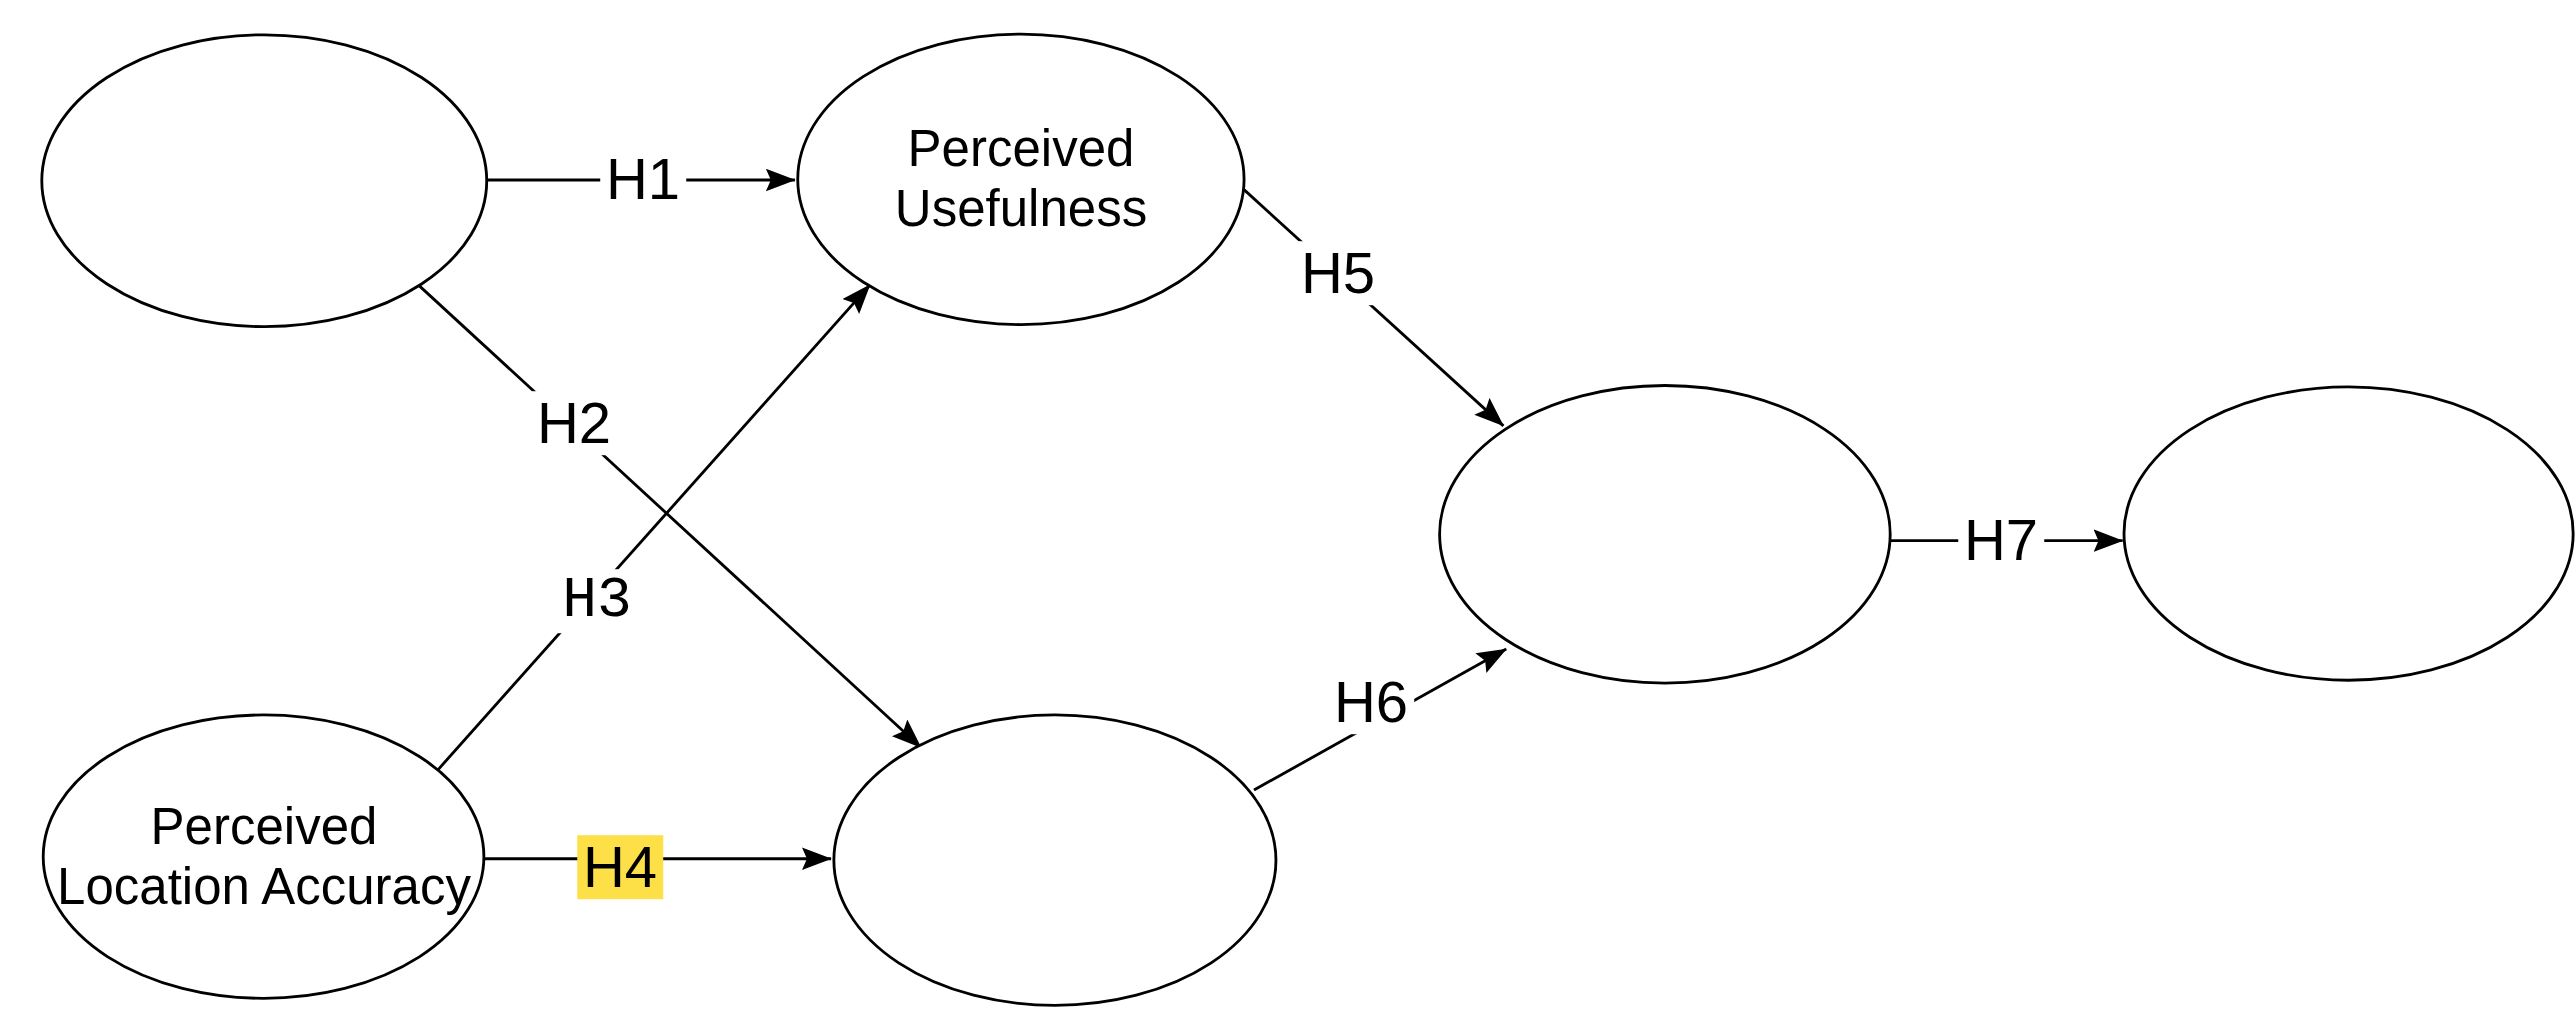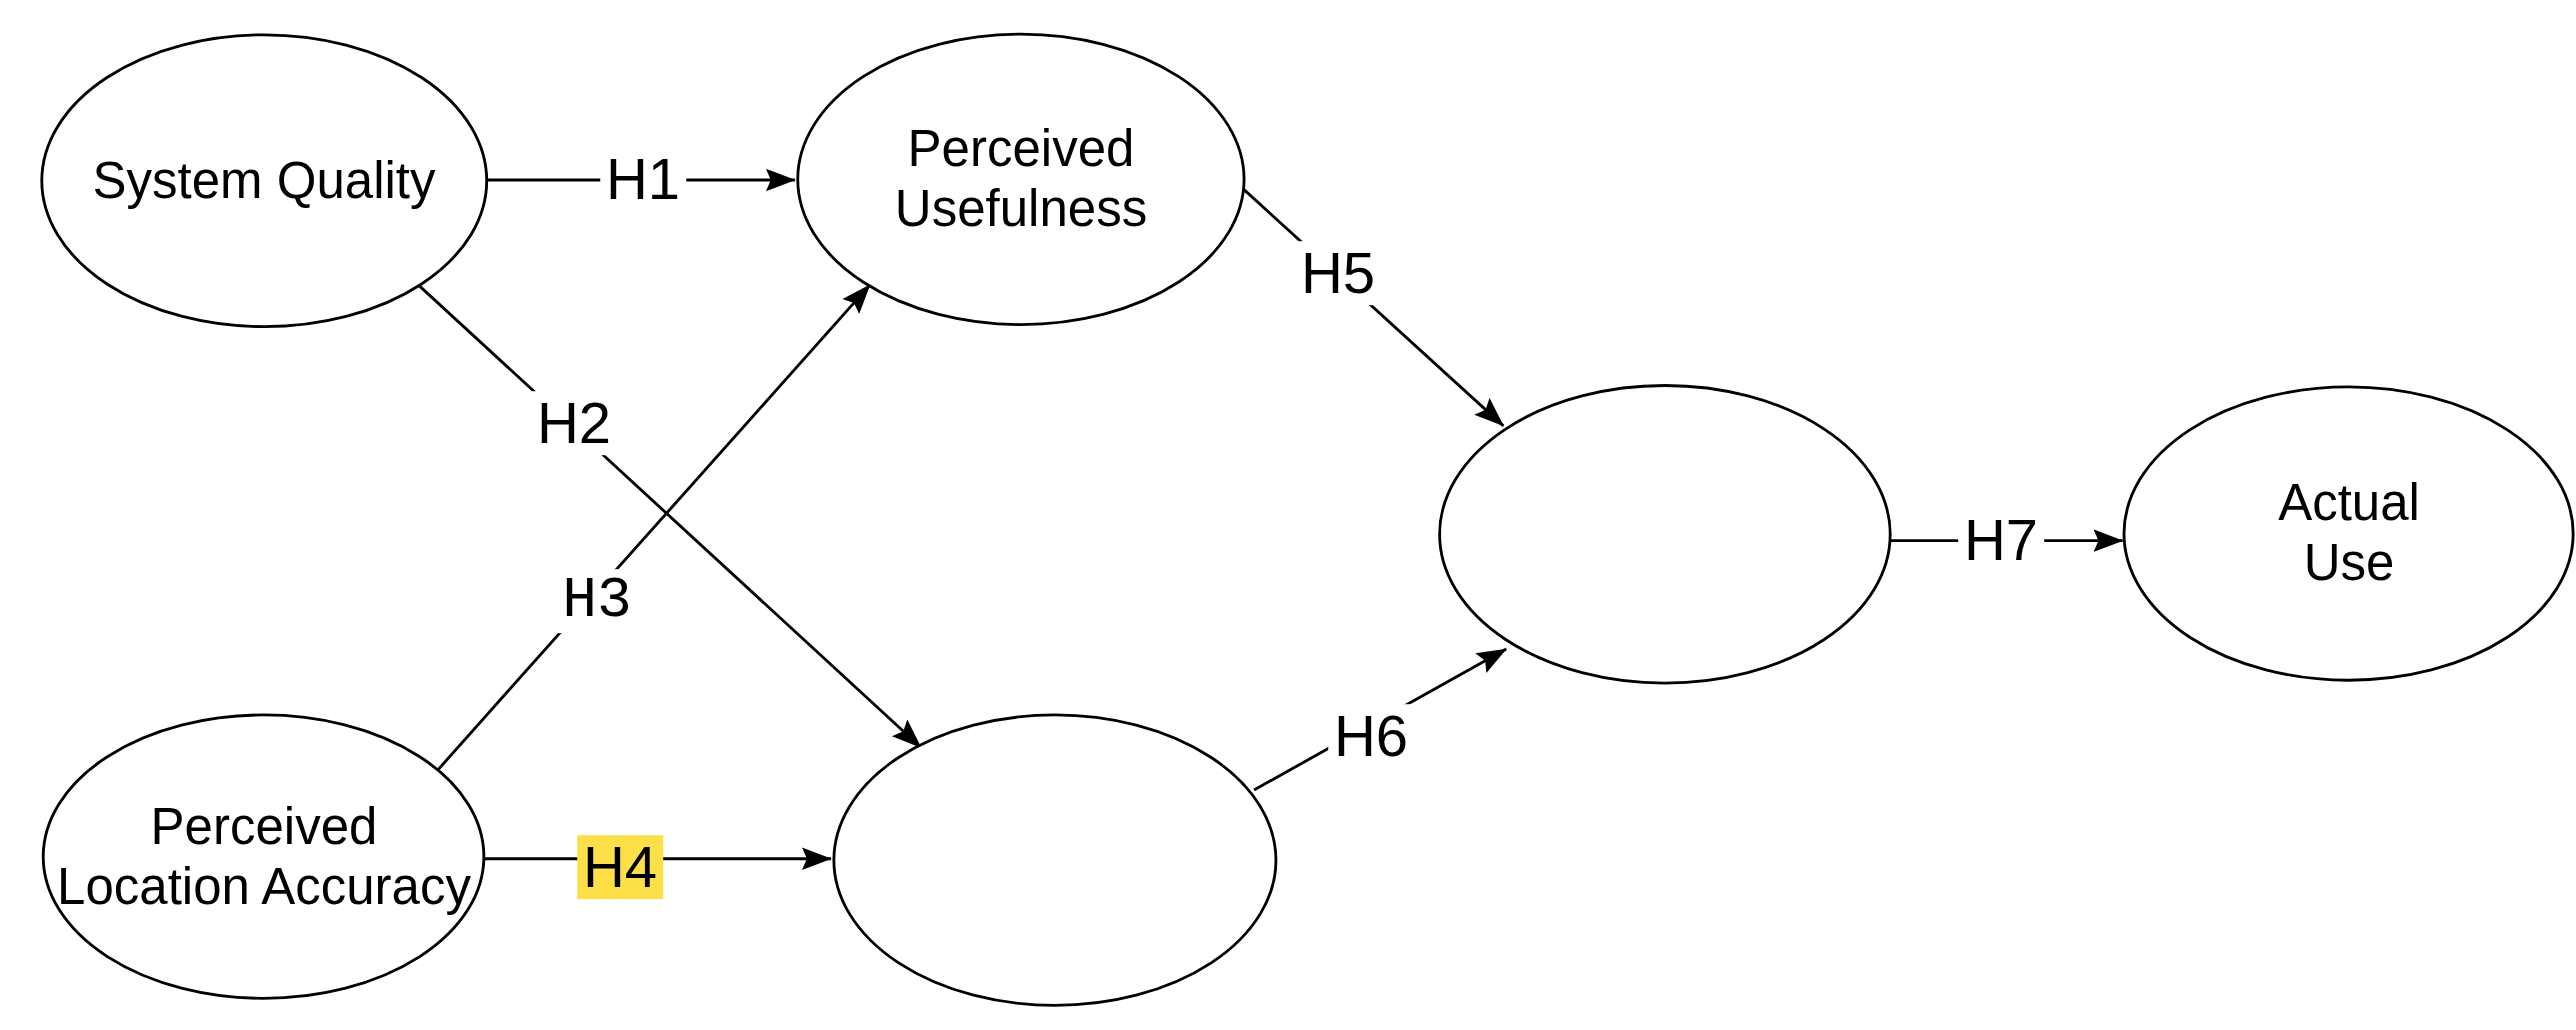--- a/index.html
+++ b/index.html
@@ -58,27 +58,25 @@
     <g id="node-layer">
         <ellipse cx="373" cy="255" rx="314" ry="206" fill="#ffffff" stroke="#000000" stroke-width="4"></ellipse>
         <ellipse cx="1441" cy="253" rx="315" ry="205" fill="#ffffff" stroke="#000000" stroke-width="4"></ellipse>
         <ellipse cx="372" cy="1209" rx="311" ry="200" fill="#ffffff" stroke="#000000" stroke-width="4"></ellipse>
         <ellipse cx="1489" cy="1214" rx="312" ry="205" fill="#ffffff" stroke="#000000" stroke-width="4"></ellipse>
         <ellipse cx="2350" cy="754" rx="318" ry="210" fill="#ffffff" stroke="#000000" stroke-width="4"></ellipse>
         <ellipse cx="3315" cy="753" rx="317" ry="207" fill="#ffffff" stroke="#000000" stroke-width="4"></ellipse>
       </g>
   </svg>
 
-<div class="node-label" style="left: 264px; top: 181px;">System Quality</div>
     <div class="node-label" style="left: 1021px; top: 179px;">Perceived
 Usefulness</div>
     <div class="node-label" style="left: 264px; top: 857px;">Perceived
 Location Accuracy</div>
-    <div class="node-label" style="left: 2349px; top: 533px;">Actual Use</div>
     <div class="edge-label" style="left: 643px; top: 179px; background: rgb(255, 255, 255);">H1</div>
     <div class="edge-label" style="left: 574px; top: 423px; background: rgb(255, 255, 255);">H2</div>
     <div class="edge-label" style="left: 597px; top: 601px; background: rgb(255, 255, 255); font-family: Liberation Mono, monospace;">H3</div>
     <div class="edge-label" style="left: 620px; top: 867px; background: #fde047;">H4</div>
     <div class="edge-label" style="left: 1338px; top: 273px; background: rgb(255, 255, 255);">H5</div>
-    <div class="edge-label" style="left: 1371px; top: 736px; background: rgb(255, 255, 255);">H6</div>
+    <div class="edge-label" style="left: 1371px; top: 702px; background: rgb(255, 255, 255);">H6</div>
     <div class="edge-label" style="left: 2001px; top: 540px; background: rgb(255, 255, 255); text-align: right;">H7</div>
   </div>
 
 
 </body></html>

